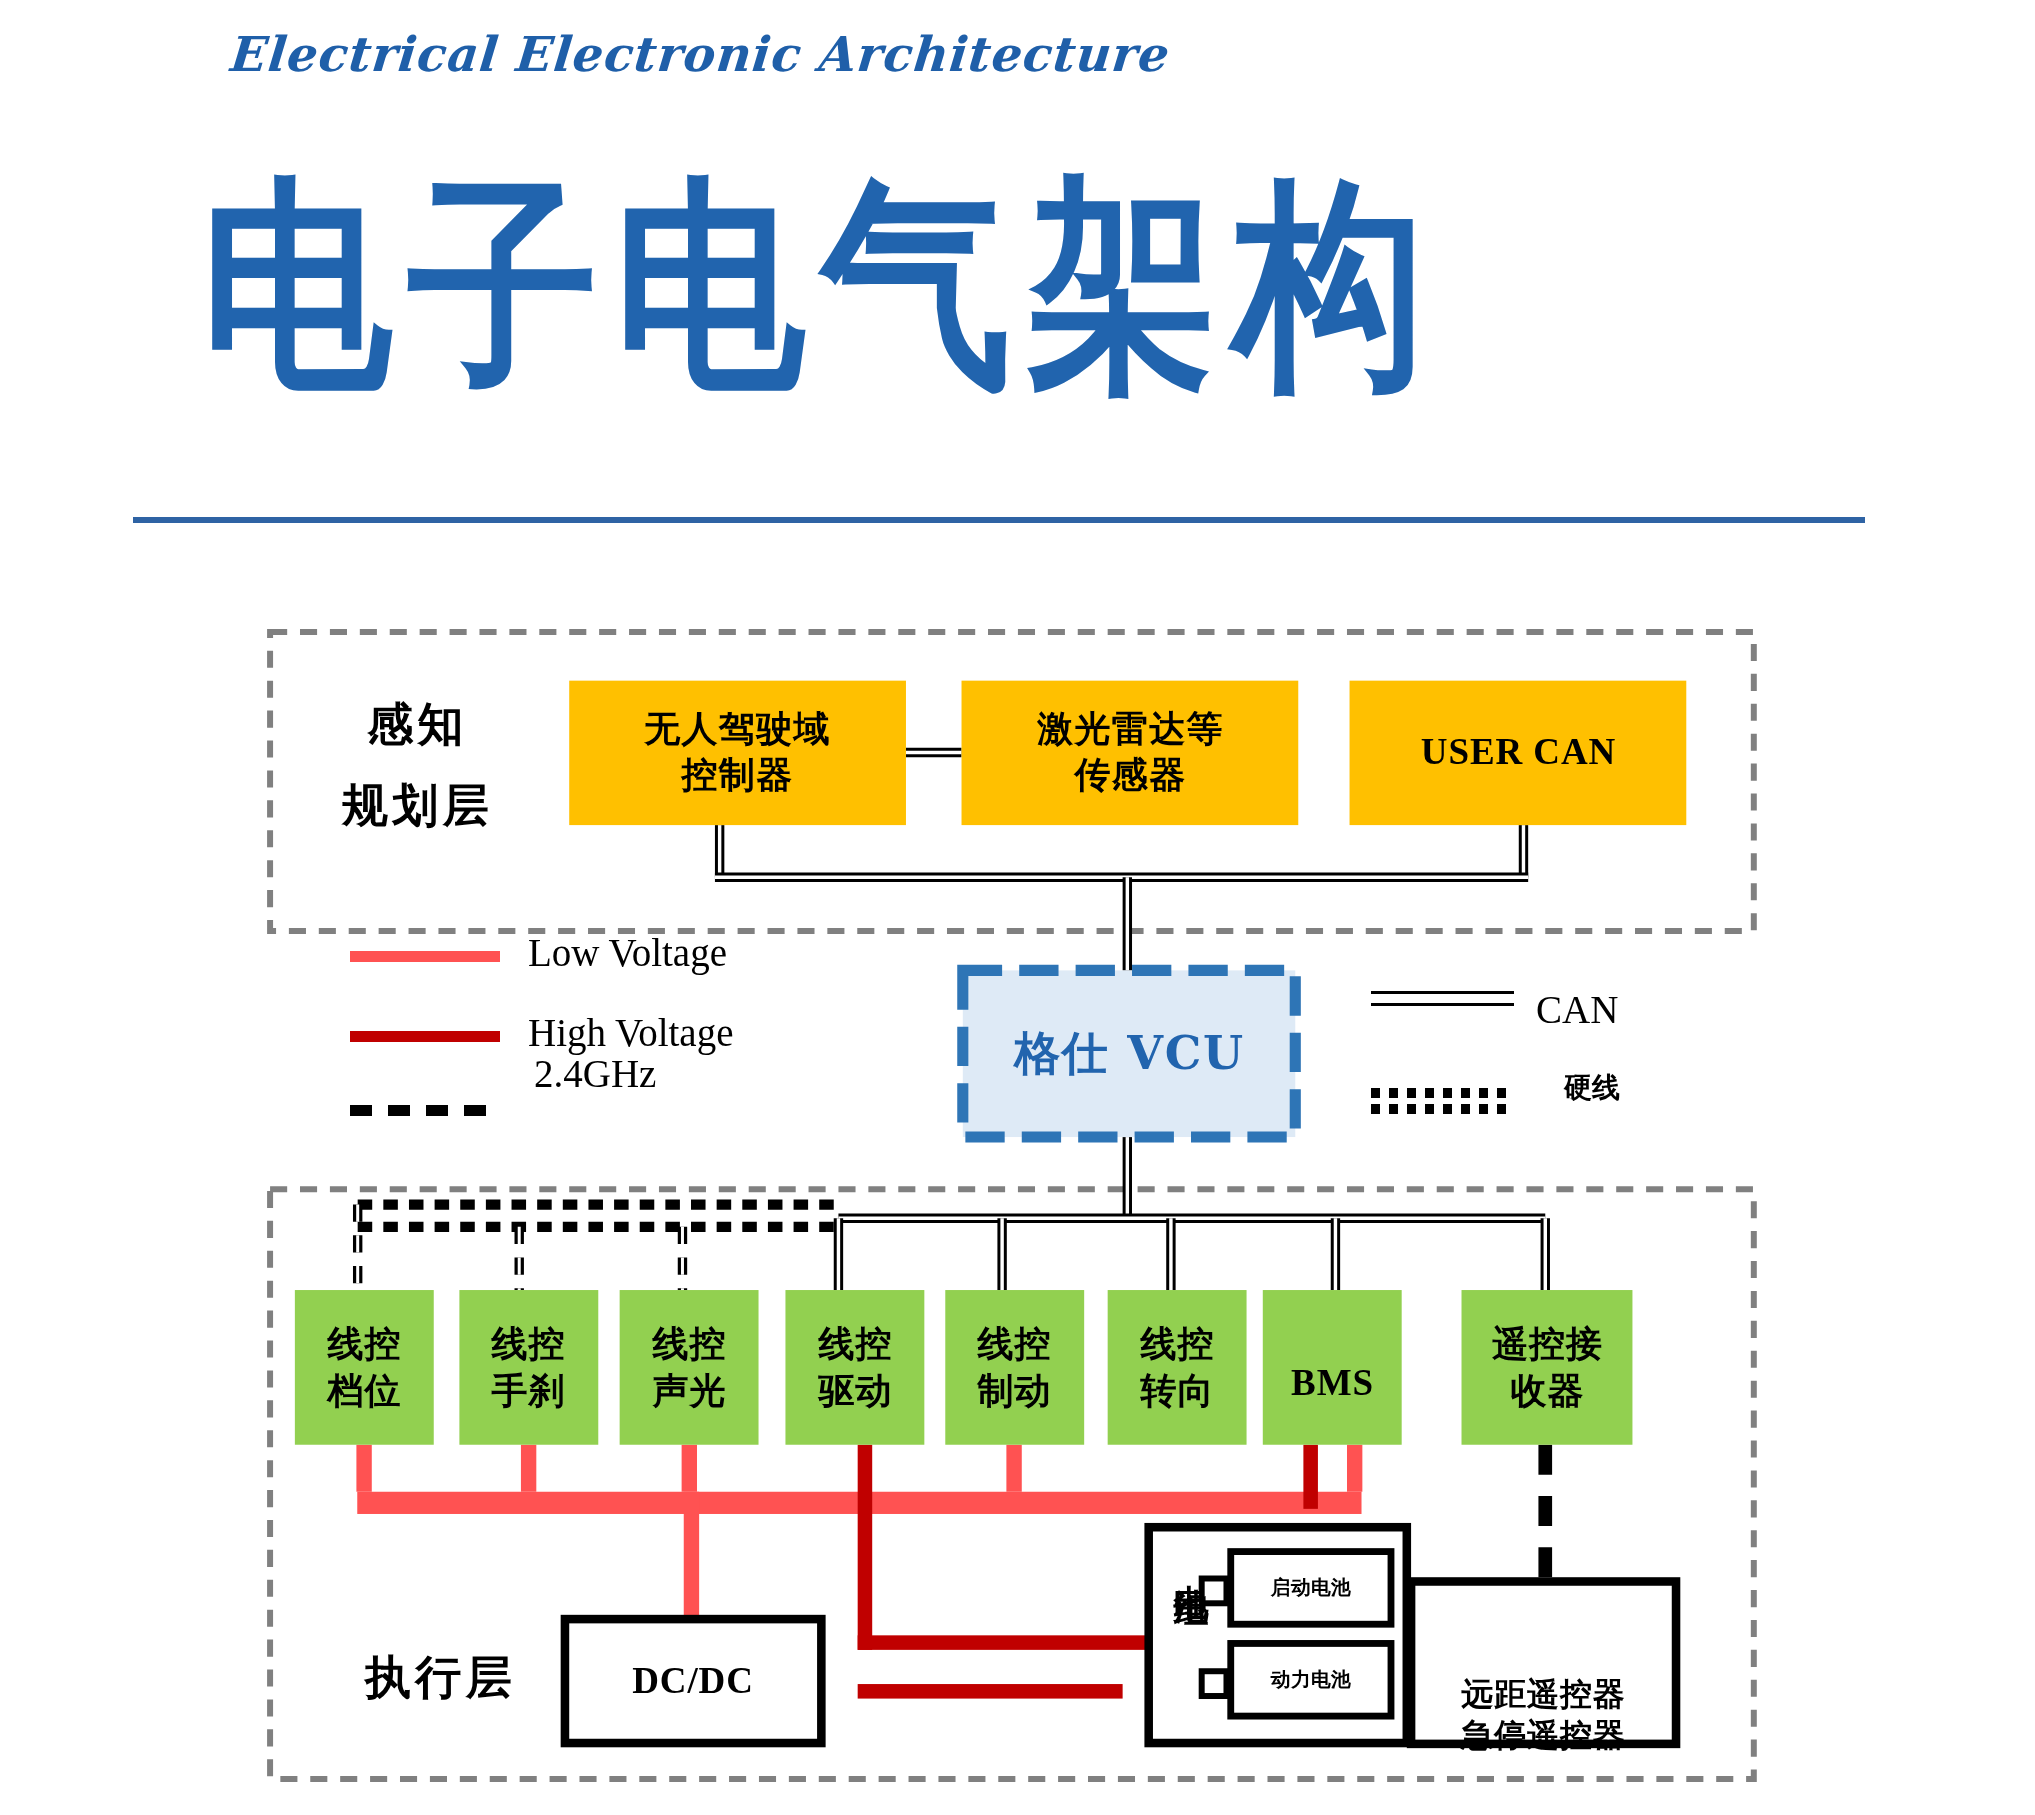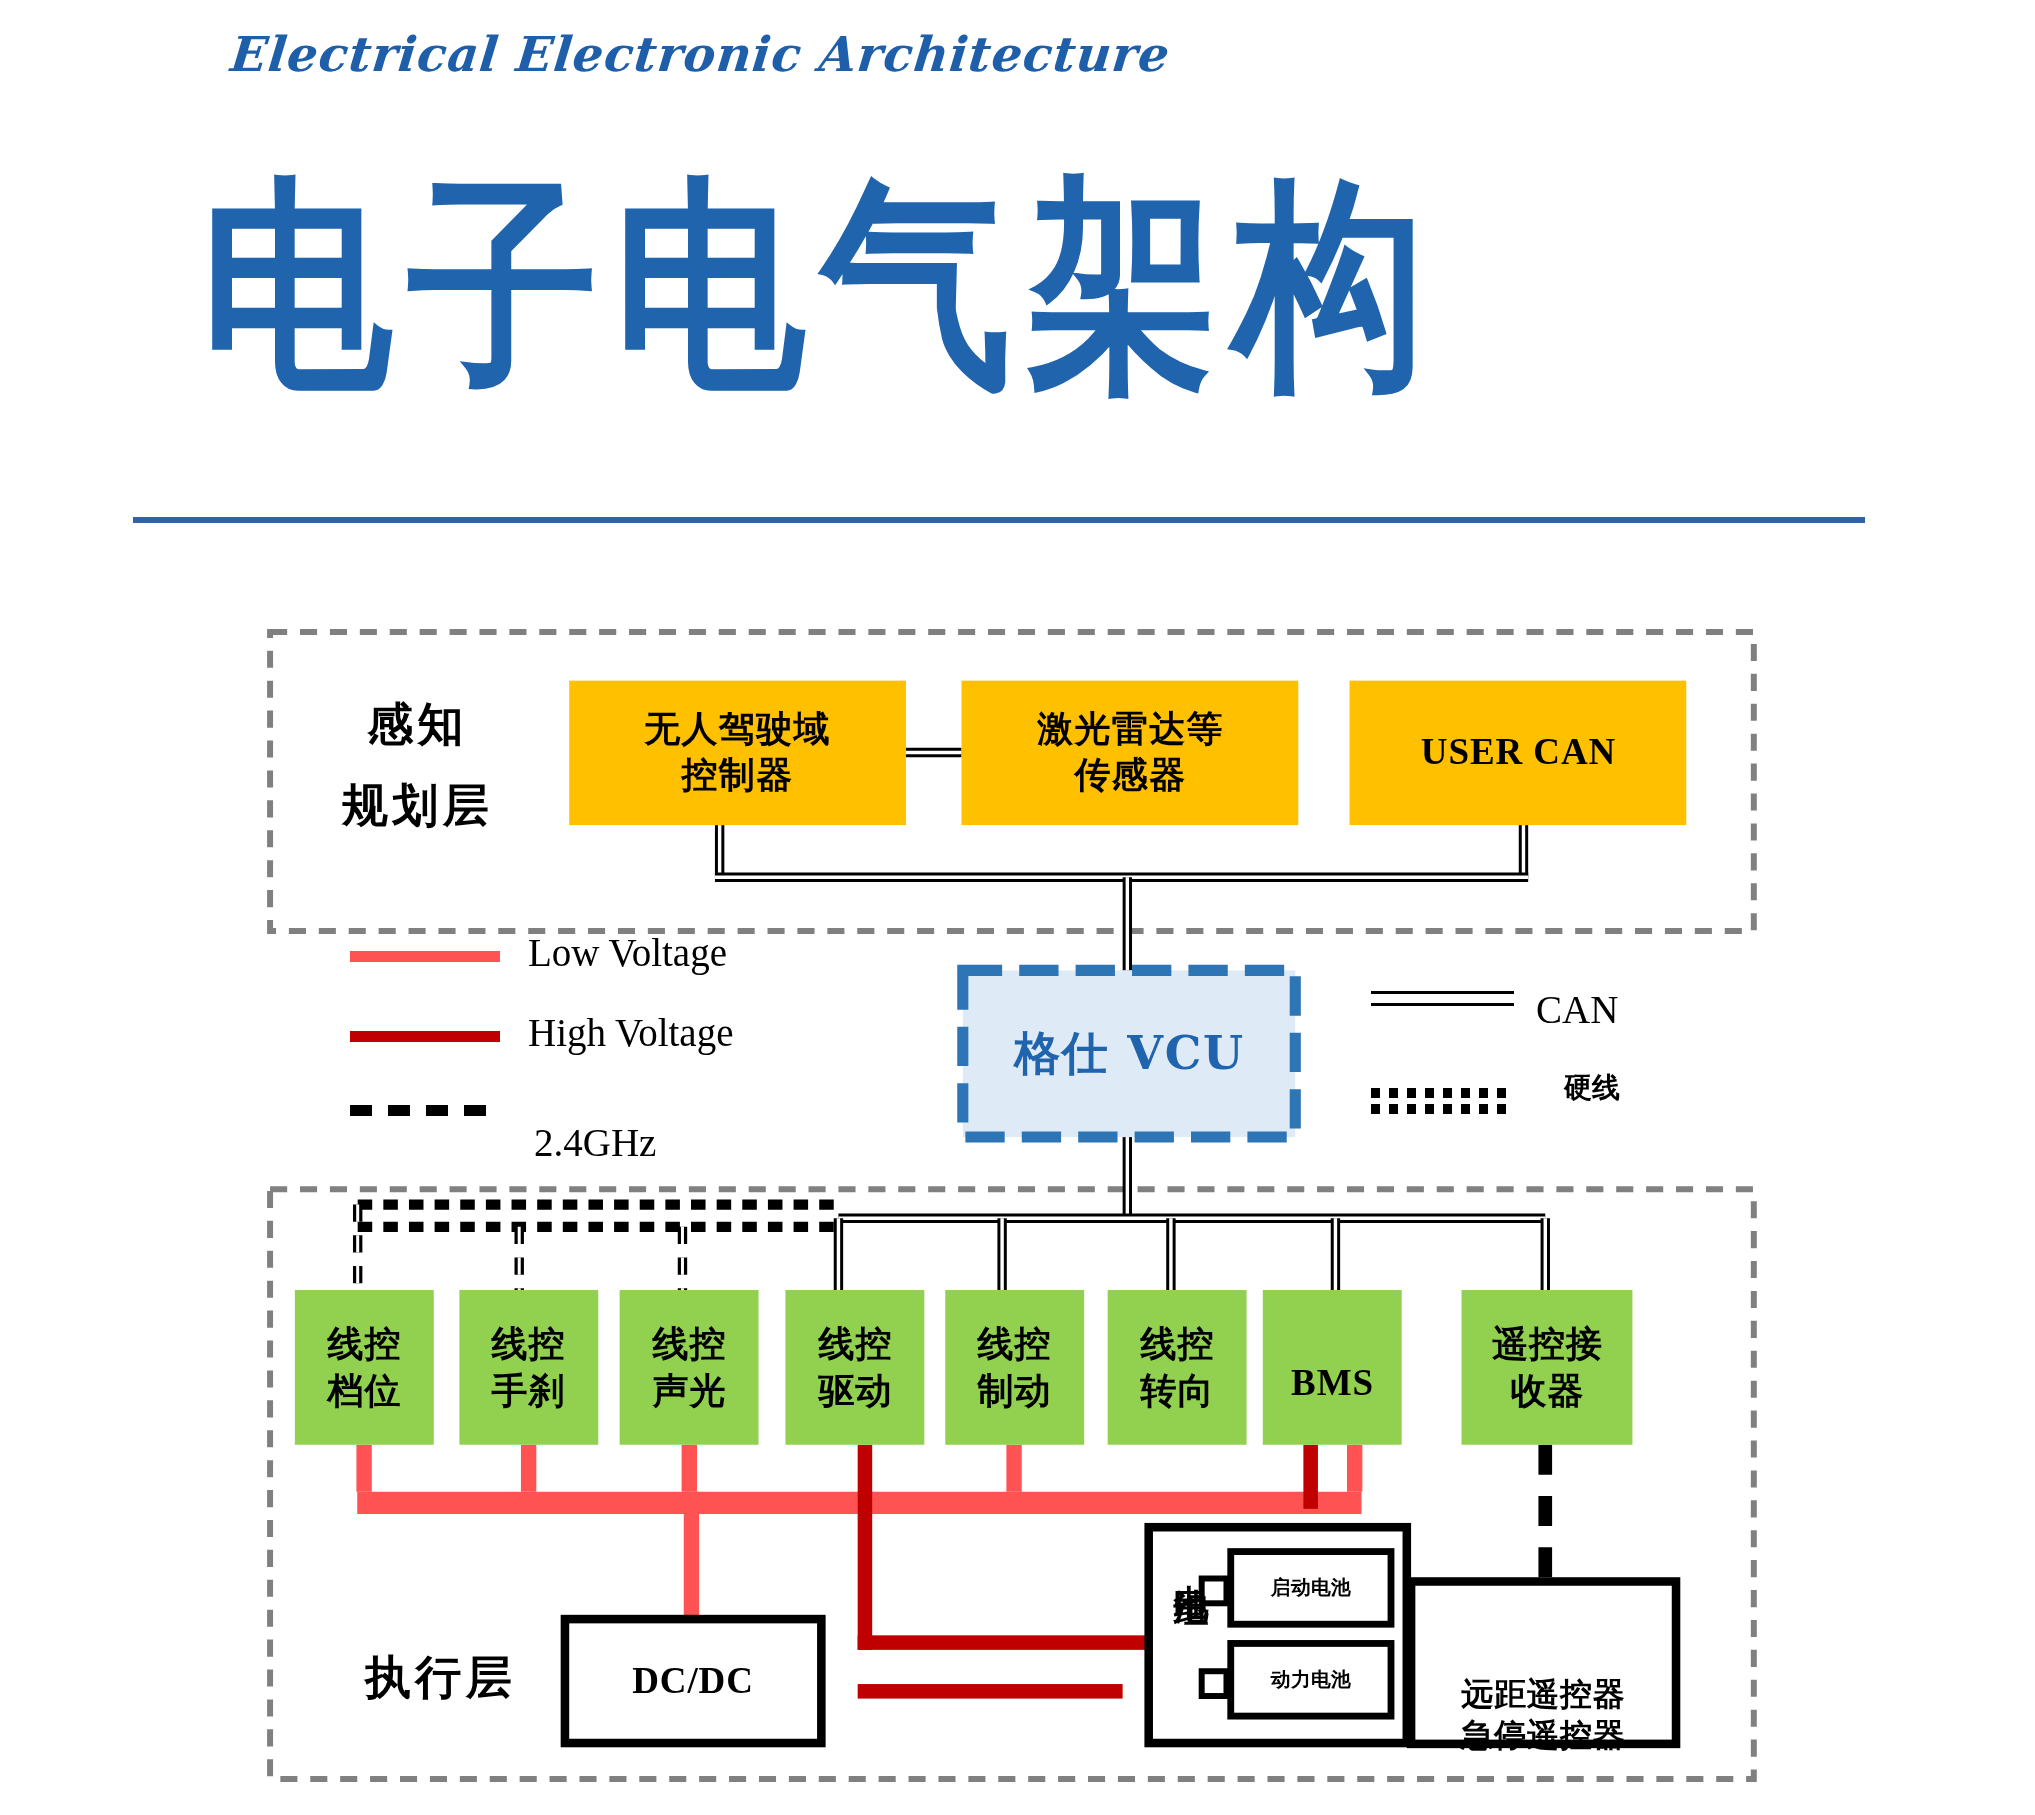--- a/index.html
+++ b/index.html
@@ -187,21 +187,21 @@
   <div class="lbl vcu-txt ctr" style="left:963px;top:970px;width:333px;height:167px;">格仕 VCU</div>
 
   <div style="position:absolute;left:350px;top:951px;width:150px;height:11px;background:#FF5252;"></div>
   <div class="legend-txt" style="position:absolute;left:528px;top:930px;">Low Voltage</div>
 
   <div style="position:absolute;left:350px;top:1031px;width:150px;height:11px;background:#C00000;"></div>
   <div class="legend-txt" style="position:absolute;left:528px;top:1010px;">High Voltage</div>
 
   <div style="position:absolute;left:350px;top:1105px;width:150px;height:11px;
               background:repeating-linear-gradient(to right,#000 0 22px,transparent 22px 38px);"></div>
-  <div class="legend-txt" style="position:absolute;left:534px;top:1120px;">2.4GHz</div>
+  <div class="legend-txt" style="position:absolute;left:534px;top:1051px;">2.4GHz</div>
 
   <div style="position:absolute;left:1371px;top:991px;width:143px;height:9.4px;
               border-top:3.8px solid #000;border-bottom:3.8px solid #000;"></div>
   <div class="legend-txt" style="position:absolute;left:1536px;top:966px;margin-top:21px;">CAN</div>
 
   <div style="position:absolute;left:1371px;top:1088px;width:143px;height:10.3px;
               background:repeating-linear-gradient(to right,#000 0 9.4px,transparent 9.4px 18px);
               box-shadow:0 11px 0 -0.9px transparent;"></div>
   <div style="position:absolute;left:1371px;top:1104px;width:143px;height:10.3px;
               background:repeating-linear-gradient(to right,#000 0 9.4px,transparent 9.4px 18px);"></div>

